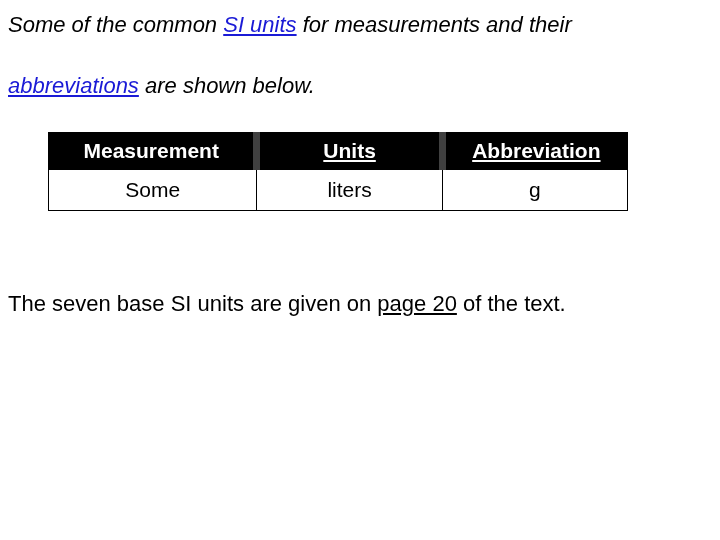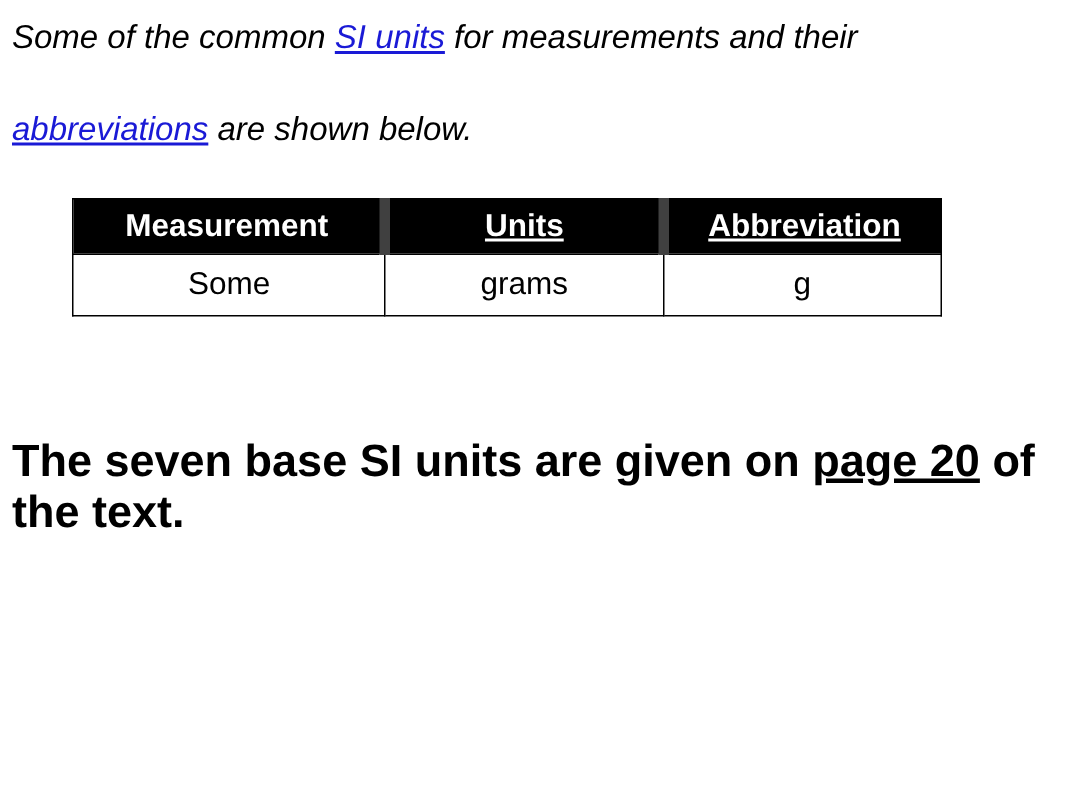--- a/index.html
+++ b/index.html
@@ -52,22 +52,21 @@
       border-left: 7px solid #404040;
       text-decoration: underline;
     }
     tbody td {
       font-weight: normal;
     }
     .col-measure { width: 36%; }
     .col-units { width: 32%; }
     .col-abbr { width: 32%; }
     .footer-note {
-      font-size: 30px;
-      font-weight: bold;
+      font-size: 22px;
     }
     .underline {
       text-decoration: underline;
     }
   </style>
 </head>
 <body>
 
 <div class="intro">
   <div class="intro-line1">
@@ -88,21 +87,21 @@
     <thead>
       <tr>
         <th>Measurement</th>
         <th>Units</th>
         <th>Abbreviation</th>
       </tr>
     </thead>
     <tbody>
       <tr>
         <td>Some</td>
-        <td>grams</td>
+        <td>liters</td>
         <td>g</td>
       </tr>
     </tbody>
   </table>
 </div>
 
 <div class="footer-note">
   <span>The seven base SI units  are given on </span><span class="underline">page 20</span><span> of the text.</span>
 </div>
 

